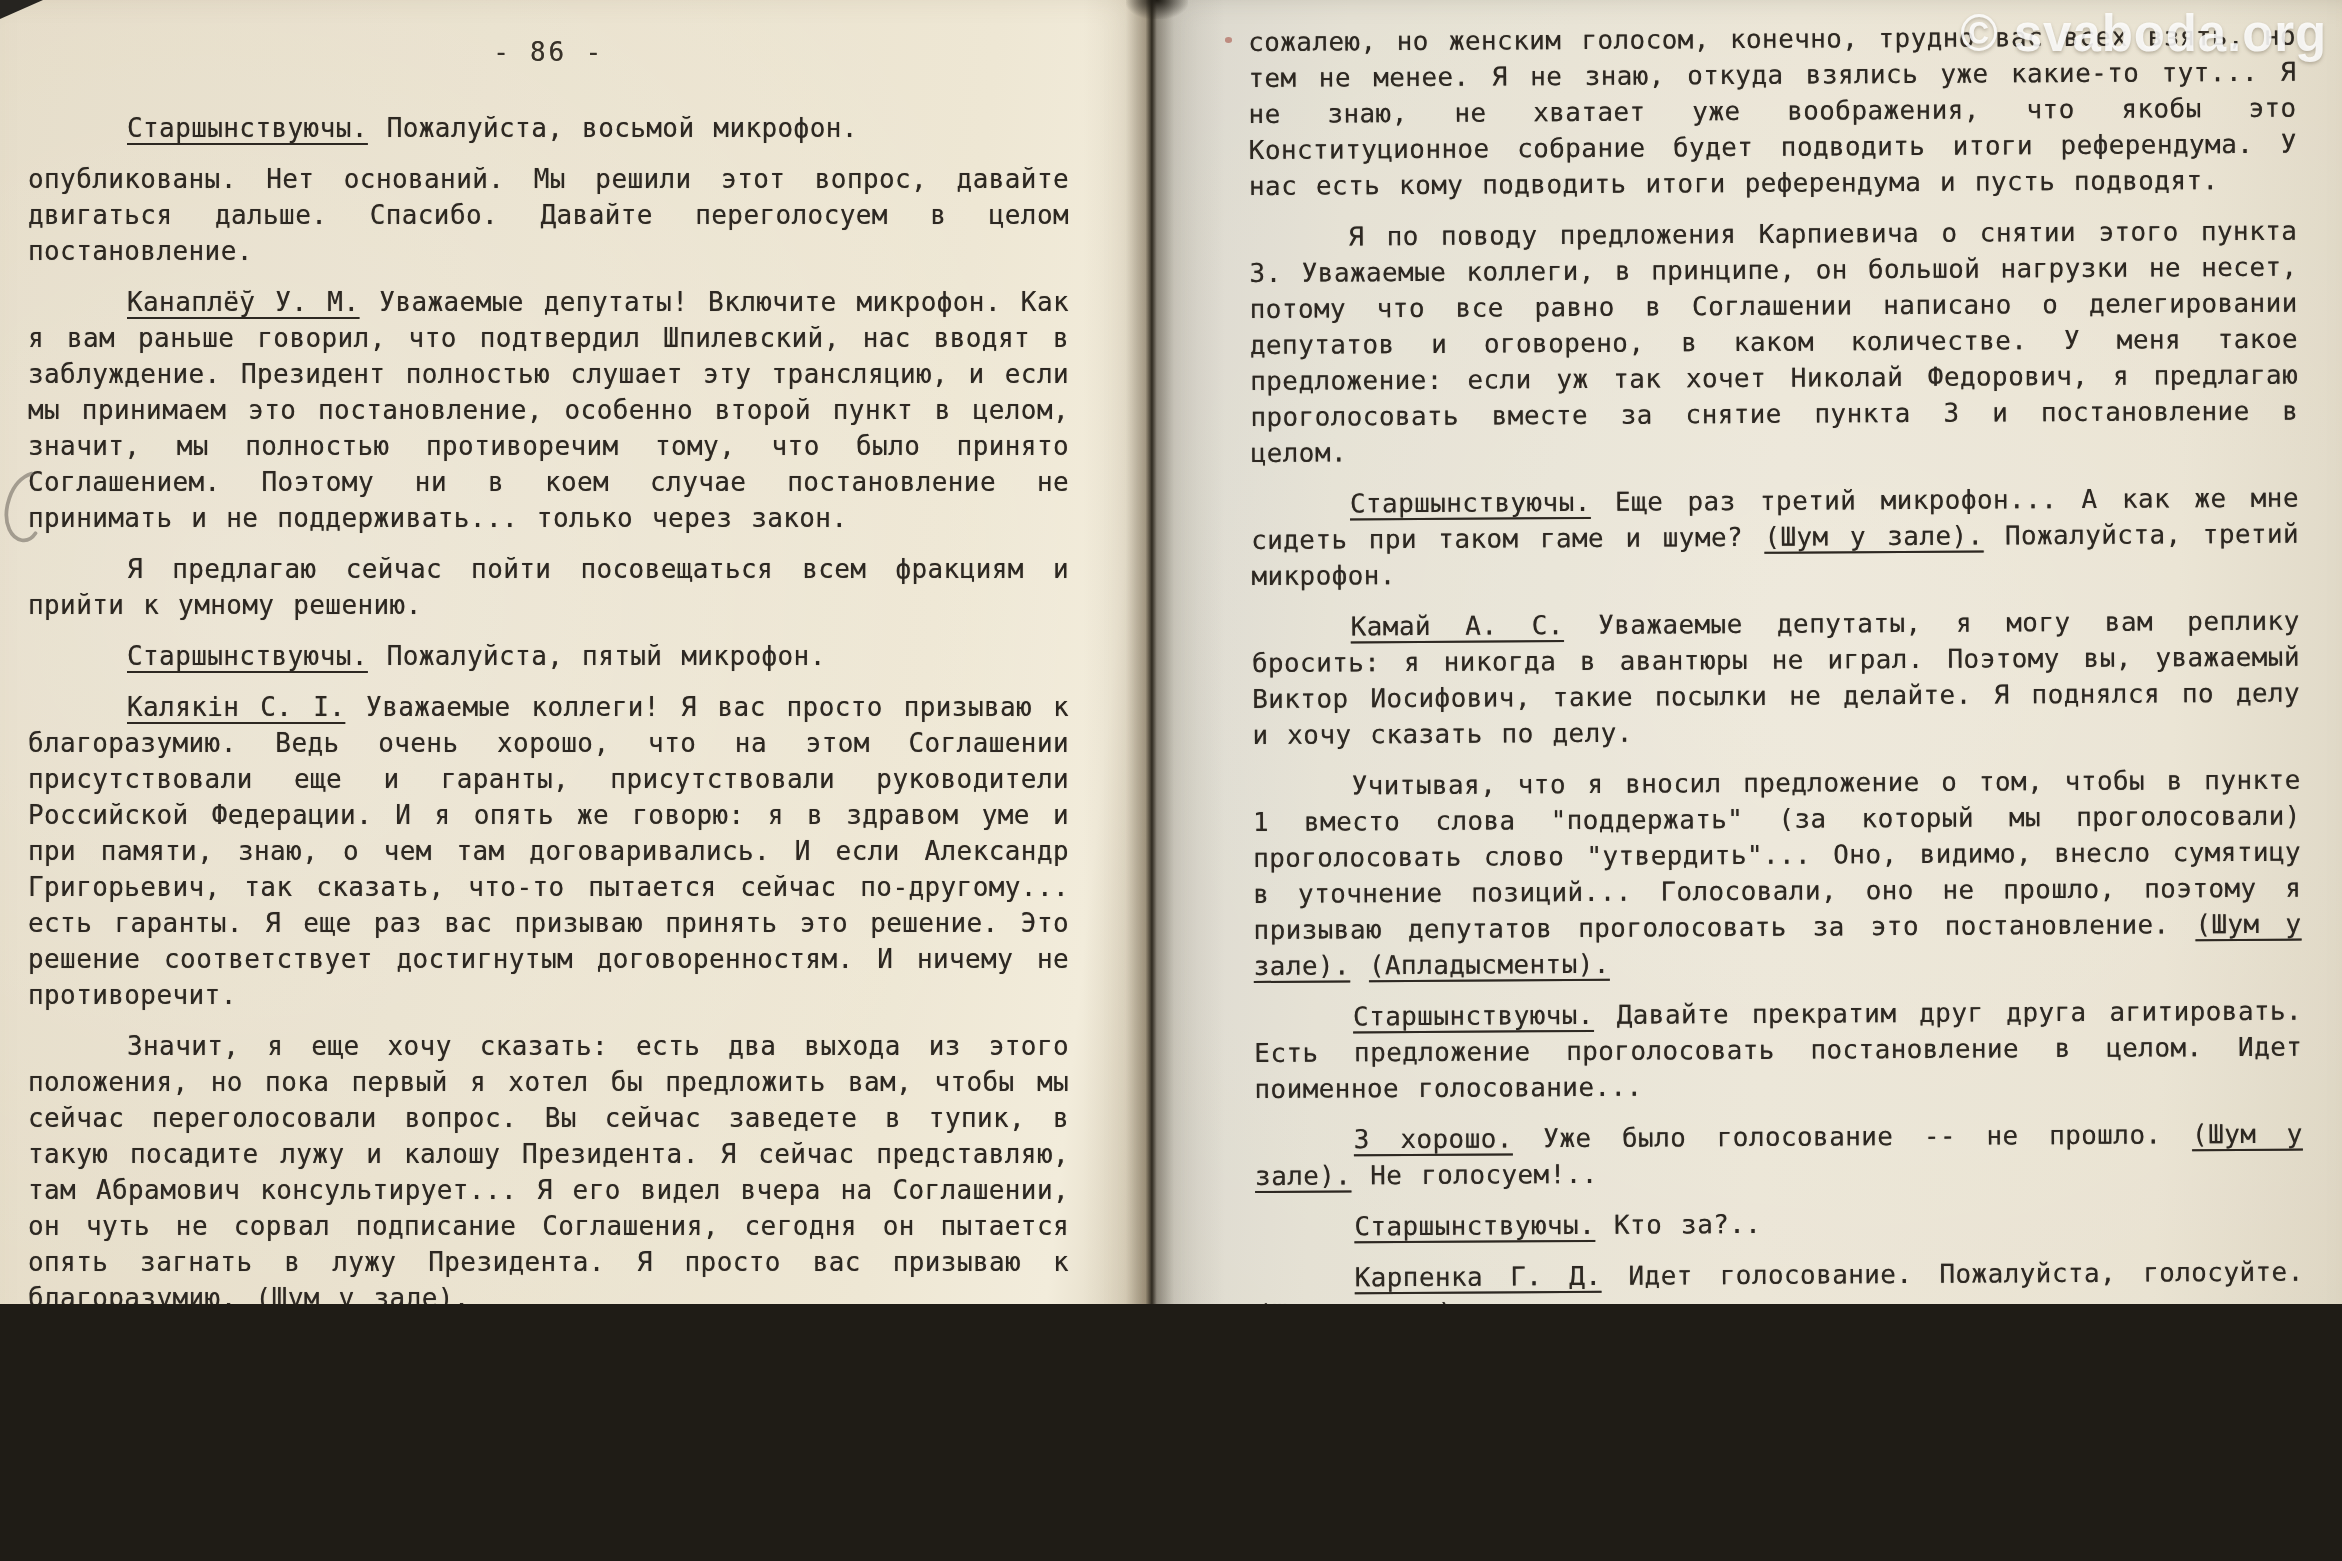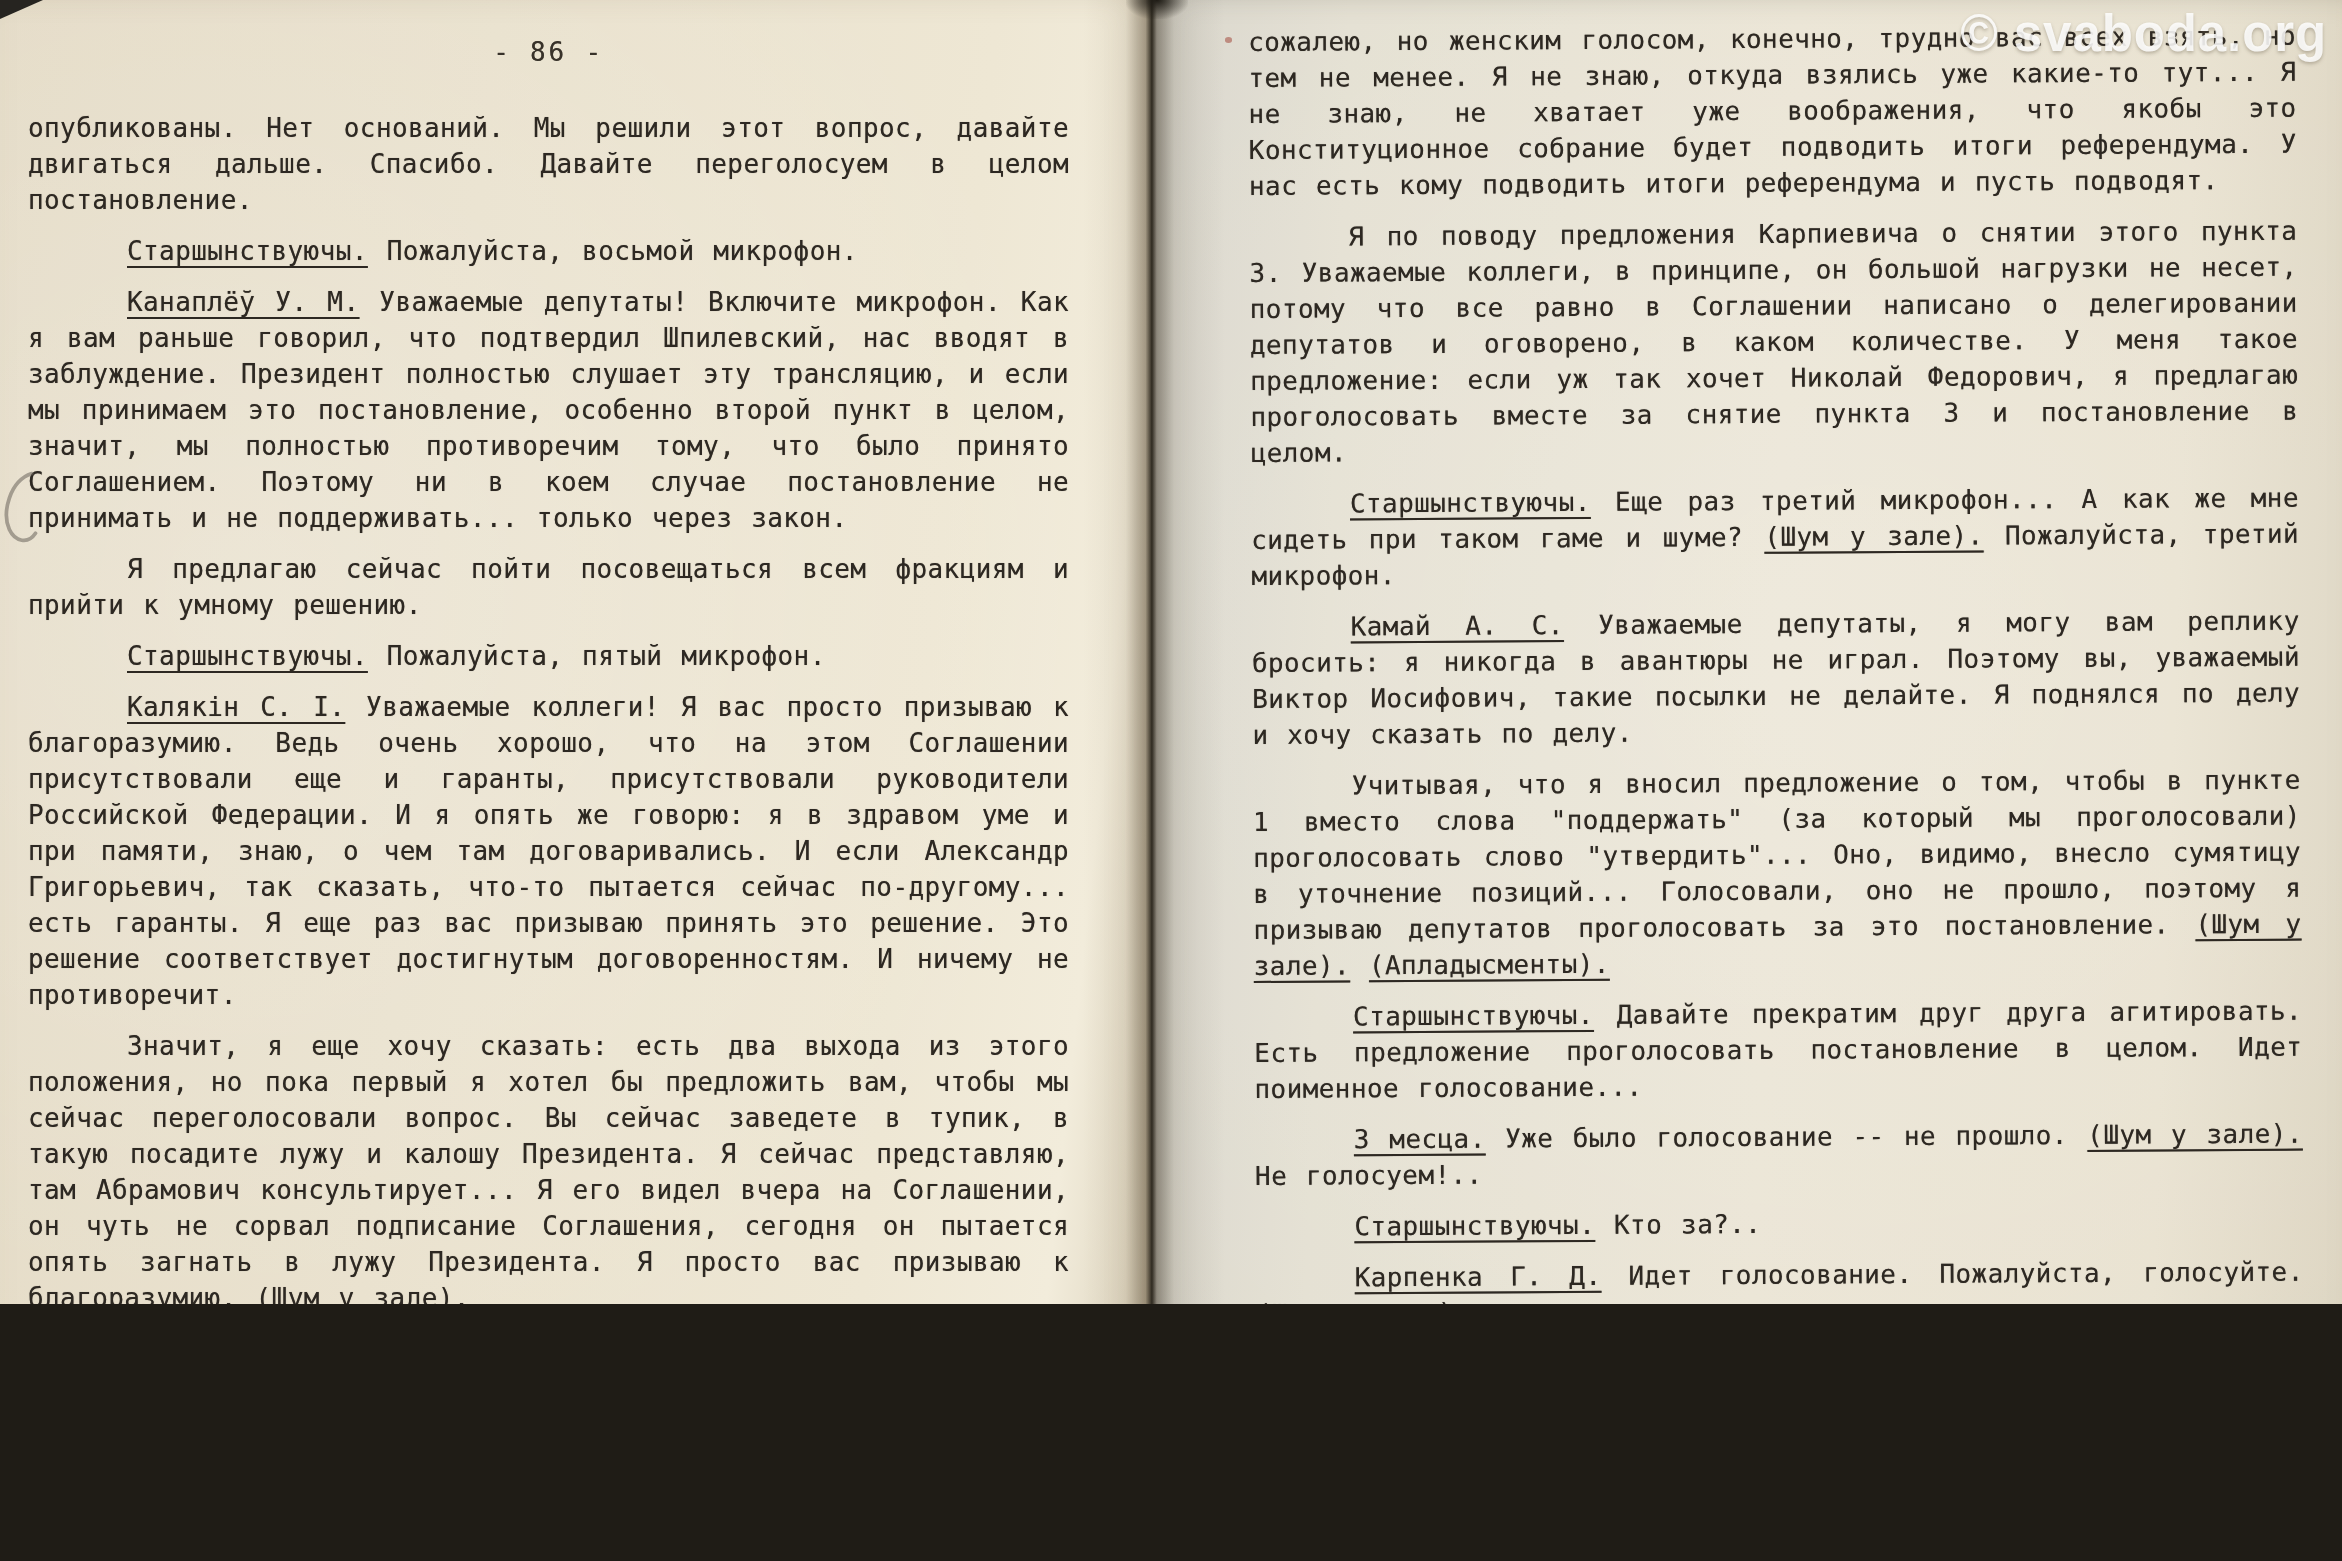--- a/index.html
+++ b/index.html
@@ -44,39 +44,39 @@
     background:rgba(150,45,30,0.45);}
 </style>
 </head>
 <body>
 
 <div class="photo">
 
   <div class="page page-left">
     <div class="page-num">- 86 -</div>
     <div class="body-text">
+        <p class="para ind"><span class="u">Старшынствуючы.</span><span> Пожалуйста, восьмой микрофон.</span></p>
         <p class="para"><span>опубликованы. Нет оснований. Мы решили этот вопрос, давайте двигаться дальше. Спасибо. Давайте переголосуем в целом постановление.</span></p>
-        <p class="para ind"><span class="u">Старшынствуючы.</span><span> Пожалуйста, восьмой микрофон.</span></p>
         <p class="para ind"><span class="u">Канаплёў У. М.</span><span> Уважаемые депутаты! Включите микрофон. Как я вам раньше говорил, что подтвердил Шпилевский, нас вводят в заблуждение. Президент полностью слушает эту трансляцию, и если мы принимаем это постановление, особенно второй пункт в целом, значит, мы полностью противоречим тому, что было принято Соглашением. Поэтому ни в коем случае постановление не принимать и не поддерживать... только через закон.</span></p>
         <p class="para ind"><span>Я предлагаю сейчас пойти посовещаться всем фракциям и прийти к умному решению.</span></p>
         <p class="para ind"><span class="u">Старшынствуючы.</span><span> Пожалуйста, пятый микрофон.</span></p>
         <p class="para ind"><span class="u">Калякін С. І.</span><span> Уважаемые коллеги! Я вас просто призываю к благоразумию. Ведь очень хорошо, что на этом Соглашении присутствовали еще и гаранты, присутствовали руководители Российской Федерации. И я опять же говорю: я в здравом уме и при памяти, знаю, о чем там договаривались. И если Александр Григорьевич, так сказать, что-то пытается сейчас по-другому... есть гаранты. Я еще раз вас призываю принять это решение. Это решение соответствует достигнутым договоренностям. И ничему не противоречит.</span></p>
         <p class="para ind"><span>Значит, я еще хочу сказать: есть два выхода из этого положения, но пока первый я хотел бы предложить вам, чтобы мы сейчас переголосовали вопрос. Вы сейчас заведете в тупик, в такую посадите лужу и калошу Президента. Я сейчас представляю, там Абрамович консультирует... Я его видел вчера на Соглашении, он чуть не сорвал подписание Соглашения, сегодня он пытается опять загнать в лужу Президента. Я просто вас призываю к благоразумию. </span><span class="u">(Шум у зале).</span></p>
       </div>
   </div>
 
   <div class="page page-right">
     <div class="body-text">
         <p class="para"><span>сожалею, но женским голосом, конечно, трудно вас всех взять, но тем не менее. Я не знаю, откуда взялись уже какие-то тут... Я не знаю, не хватает уже воображения, что якобы это Конституционное собрание будет подводить итоги референдума. У нас есть кому подводить итоги референдума и пусть подводят.</span></p>
         <p class="para ind"><span>Я по поводу предложения Карпиевича о снятии этого пункта 3. Уважаемые коллеги, в принципе, он большой нагрузки не несет, потому что все равно в Соглашении написано о делегировании депутатов и оговорено, в каком количестве. У меня такое предложение: если уж так хочет Николай Федорович, я предлагаю проголосовать вместе за снятие пункта 3 и постановление в целом.</span></p>
         <p class="para ind"><span class="u">Старшынствуючы.</span><span> Еще раз третий микрофон... А как же мне сидеть при таком гаме и шуме? </span><span class="u">(Шум у зале).</span><span> Пожалуйста, третий микрофон.</span></p>
         <p class="para ind"><span class="u">Камай А. С.</span><span> Уважаемые депутаты, я могу вам реплику бросить: я никогда в авантюры не играл. Поэтому вы, уважаемый Виктор Иосифович, такие посылки не делайте. Я поднялся по делу и хочу сказать по делу.</span></p>
         <p class="para ind"><span>Учитывая, что я вносил предложение о том, чтобы в пункте 1 вместо слова "поддержать" (за который мы проголосовали) проголосовать слово "утвердить"... Оно, видимо, внесло сумятицу в уточнение позиций... Голосовали, оно не прошло, поэтому я призываю депутатов проголосовать за это постановление. </span><span class="u">(Шум у зале).</span><span> </span><span class="u">(Апладысменты).</span></p>
         <p class="para ind"><span class="u">Старшынствуючы.</span><span> Давайте прекратим друг друга агитировать. Есть предложение проголосовать постановление в целом. Идет поименное голосование...</span></p>
-        <p class="para ind"><span class="u">З месца.</span><span> Уже было голосование -- не прошло. </span><span class="u">(Шум у зале).</span><span> Не голосуем!..</span></p>
+        <p class="para ind"><span class="u">З хорошо.</span><span> Уже было голосование -- не прошло. </span><span class="u">(Шум у зале).</span><span> Не голосуем!..</span></p>
         <p class="para ind"><span class="u">Старшынствуючы.</span><span> Кто за?..</span></p>
         <p class="para ind"><span class="u">Карпенка Г. Д.</span><span> Идет голосование. Пожалуйста, голосуйте. </span><span class="u">(Шум у зале).</span></p>
         <p class="para ind"><span>"За" -- 87 дэпутатаў.</span></p>
         <p class="para ind"><span class="u">Старшынствуючы.</span><span> Что делать, если у людей не хватает... мало-мальского... соображения!</span></p>
         <p class="para ind"><span> Уважаемые коллеги, я вам хочу сказать, что</span></p>
       </div>
   </div>
 
   <div class="spine"></div>
   <div class="corner"></div>

